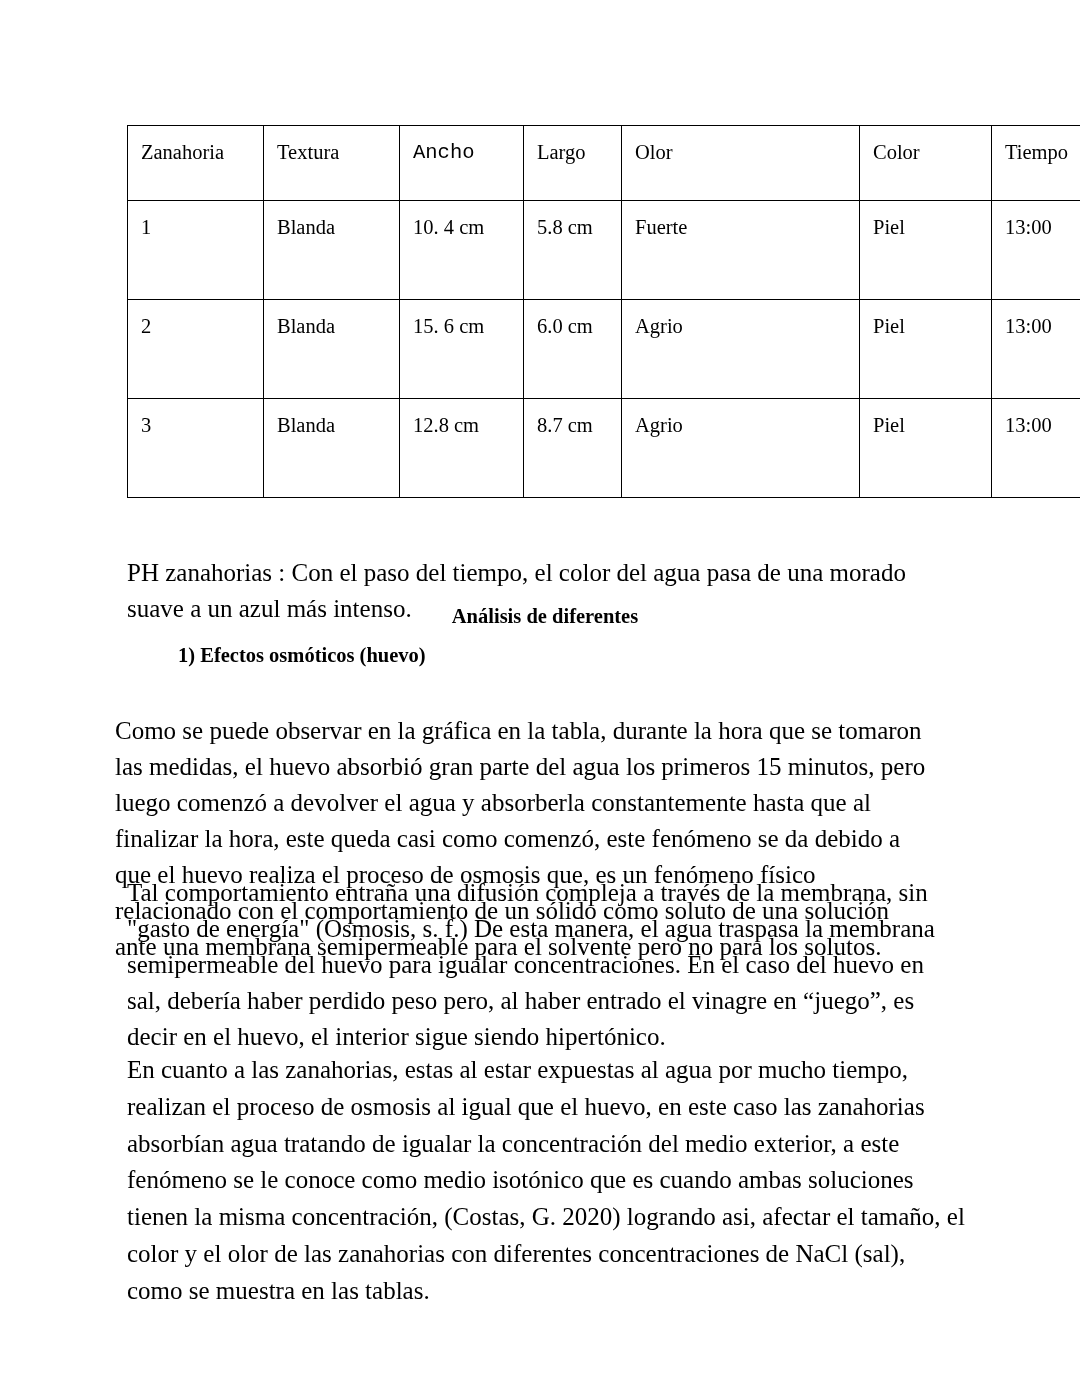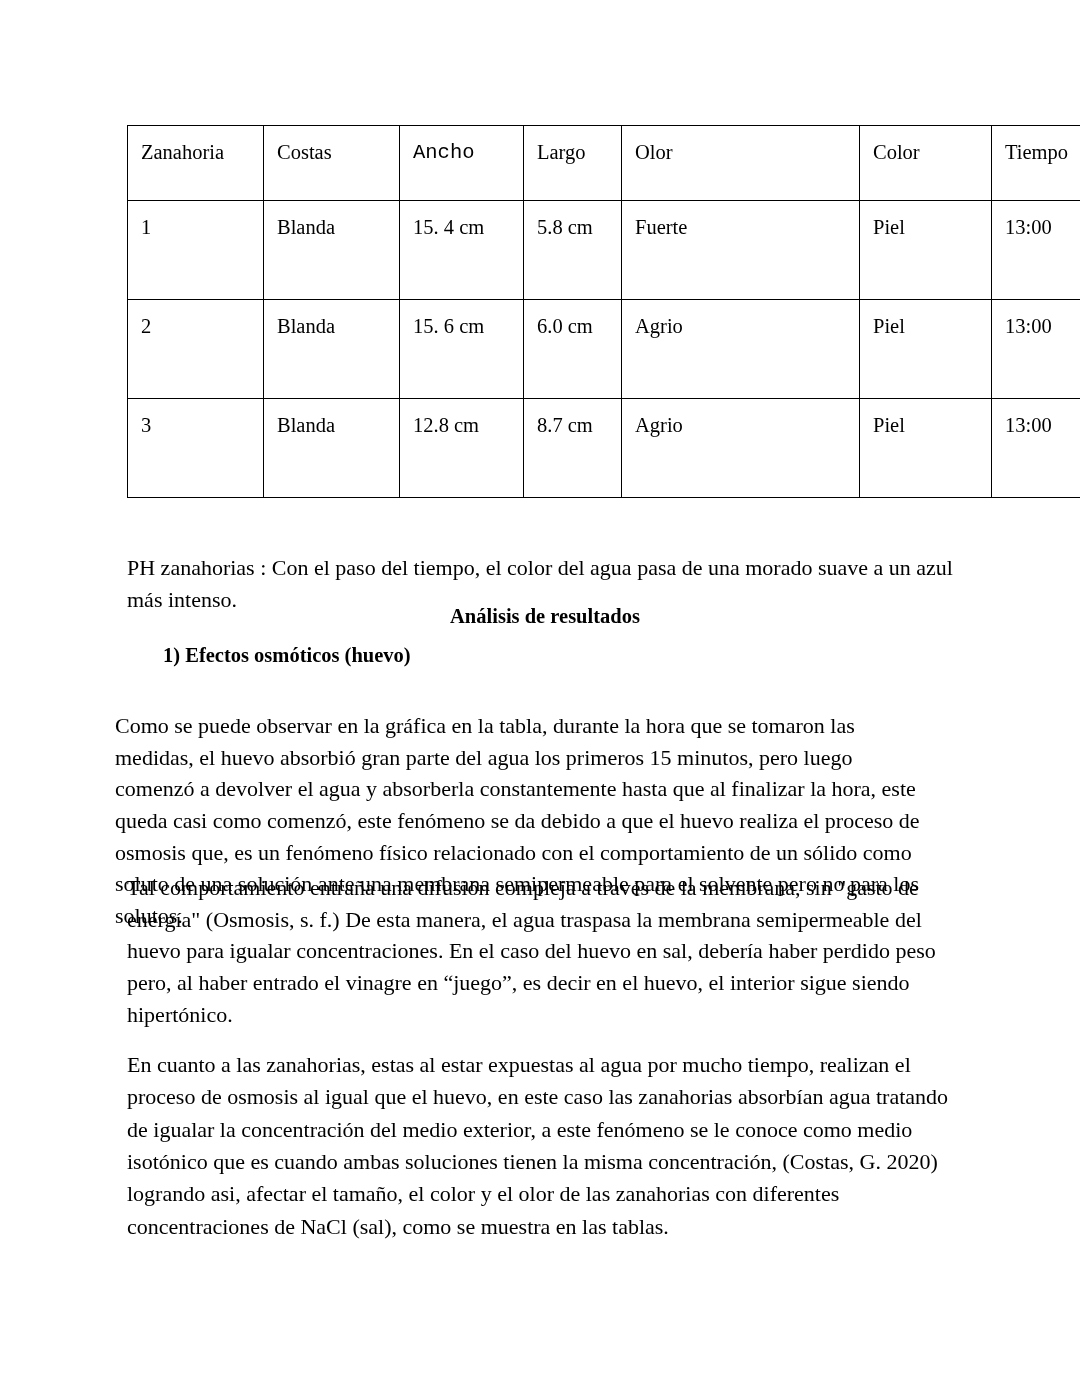--- a/index.html
+++ b/index.html
@@ -58,21 +58,21 @@
   .c-color { padding-left: 20px; }
   .c-tiempo { padding-left: 16px; }
   .hdr-ancho { padding-left: 26px; }
   .hdr-largo { padding-left: 12px; }
   .hdr-color { padding-left: 18px; }
   .hdr-tiempo { padding-left: 10px; }
 
   
   .body-text {
     position: absolute;
-    font-size: 22px;
+    font-size: 25px;
     line-height: 1.44;
     text-align: left;
   }
   .p-ph {
     left: 127px;
     top: 530px;
     width: 840px;
   }
   .heading-center {
     position: absolute;
@@ -81,21 +81,21 @@
     width: 836px;
     text-align: center;
     font-size: 20.5px;
     font-weight: bold;
   }
   .heading-num {
     position: absolute;
     font-size: 20.5px;
     font-weight: bold;
   }
-  .h-1 { left: 163px; top: 644px; }
+  .h-1 { left: 178px; top: 644px; }
   .h-2 { left: 163px; top: 1004px; }
 
   .p-1 {
     left: 115px;
     top: 688px;
     width: 820px;
   }
   .p-2 {
     left: 127px;
     top: 850px;
@@ -110,32 +110,32 @@
 </style>
 </head>
 <body>
 
 <div class="page">
 
   <table class="results-table">
     <tbody>
       <tr class="hdr-row">
         <td class="col-n">Zanahoria</td>
-        <td class="col-text">Costas</td>
+        <td class="col-text">Textura</td>
         <td class="col-ancho hdr-ancho">Ancho</td>
         <td class="col-largo hdr-largo">Largo</td>
         <td class="col-olor">Olor</td>
         <td class="col-color hdr-color">Color</td>
         <td class="col-tiempo hdr-tiempo">Tiempo</td>
       </tr>
 
       <tr class="body-row">
         <td class="cell-num">1</td>
         <td>Blanda</td>
-        <td class="c-ancho">15. 4 cm</td>
+        <td class="c-ancho">10. 4 cm</td>
         <td>5.8 cm</td>
         <td>Fuerte</td>
         <td class="c-color">Piel</td>
         <td class="c-tiempo">13:00</td>
       </tr>
 
       <tr class="body-row">
         <td class="cell-num num-2">2</td>
         <td>Blanda</td>
         <td class="c-ancho">15. 6 cm</td>
@@ -152,21 +152,21 @@
         <td>8.7 cm</td>
         <td>Agrio</td>
         <td class="c-color">Piel</td>
         <td class="c-tiempo">13:00</td>
       </tr>
     </tbody>
   </table>
 
   <p class="body-text p-ph">PH zanahorias : Con el paso del tiempo, el color del agua pasa de una morado suave a un azul más intenso.</p>
 
-  <div class="heading-center">Análisis de resultados</div>
+  <div class="heading-center">Análisis de diferentes</div>
 
   <div class="heading-num h-1">1) Efectos osmóticos (huevo)</div>
 
   <p class="body-text p-1">Como se puede observar en la gráfica en la tabla, durante la hora que se tomaron las medidas, el huevo absorbió gran parte del agua los primeros 15 minutos, pero luego comenzó a devolver el agua y absorberla constantemente hasta que al finalizar la hora, este queda casi como comenzó, este fenómeno se da debido a que el huevo realiza el proceso de osmosis que, es un fenómeno físico relacionado con el comportamiento de un sólido como soluto de una solución ante una membrana semipermeable para el solvente pero no para los solutos.</p>
 
   <p class="body-text p-2"> Tal comportamiento entraña una difusión compleja a través de la membrana, sin "gasto de energía" (Osmosis, s. f.) De esta manera, el agua traspasa la membrana semipermeable del huevo para igualar concentraciones. En el caso del huevo en sal, debería haber perdido peso pero, al haber entrado el vinagre en “juego”, es decir en el huevo, el interior sigue siendo hipertónico.</p>
 
 
   <p class="body-text p-3">En cuanto a las zanahorias, estas al estar expuestas al agua por mucho tiempo, realizan el proceso de osmosis al igual que el huevo, en este caso las zanahorias absorbían agua tratando de igualar la concentración del medio exterior, a este fenómeno se le conoce como medio isotónico que es cuando ambas soluciones tienen la misma concentración, (Costas, G. 2020) logrando asi, afectar el tamaño, el color y el olor de las zanahorias con diferentes concentraciones de NaCl (sal), como se muestra en las tablas.</p>
 

